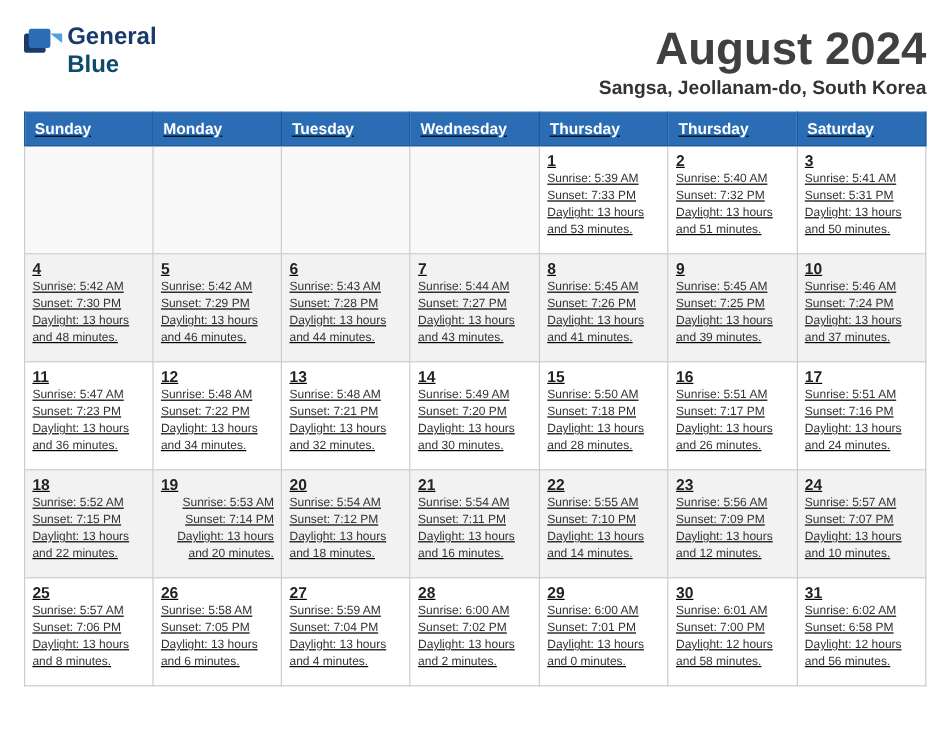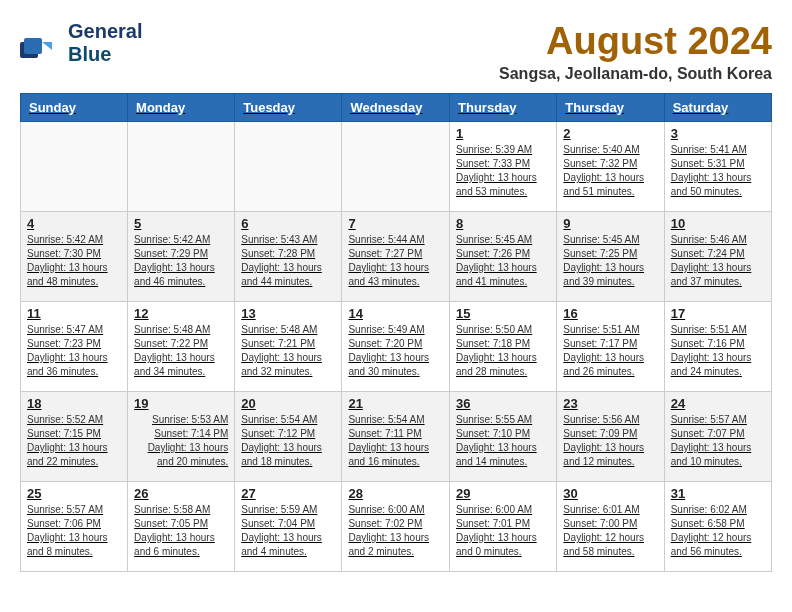--- a/index.html
+++ b/index.html
@@ -20,21 +20,21 @@
       display: flex;
       flex-direction: column;
       align-items: flex-start;
     }
     .title-section {
       text-align: right;
     }
     .month-year {
       font-size: 38px;
       font-weight: bold;
-      color: #a16207;
+      color: #404040;
     }
     .location {
       font-size: 16px;
       color: #333;
       margin-top: 2px;
       font-weight: bold;
     }
     .calendar {
       width: 100%;
       border-collapse: collapse;
@@ -76,21 +76,21 @@
     }
     .row-shade td {
       background: #f2f2f2;
     }
   </style>
 </head>
 <body>
 
 <div class="header">
   <div class="logo">
-    <div style="display:flex;align-items:flex-end;gap:16px;">
+    <div style="display:flex;align-items:flex-start;gap:4px;">
       <div style="width:32px;height:32px;">
         <svg viewBox="0 0 32 32" width="32" height="32">
           <rect x="0" y="8" width="18" height="16" rx="2" fill="#1a3a6b"></rect>
           <rect x="4" y="4" width="18" height="16" rx="2" fill="#2a6db5"></rect>
           <polygon points="22,8 32,8 32,16" fill="#4fa0e0"></polygon>
         </svg>
       </div>
       <div>
         <span style="color:#1a3a6b;font-weight:bold;font-size:20px;">General</span><br>
         <span style="color:#0c4a6e;font-weight:bold;font-size:20px;">Blue</span>
@@ -268,21 +268,21 @@
 and 18 minutes.</div>
         </td>
         <td>
           <div class="day-num">21</div>
           <div class="day-info" style="white-space: pre-line;">Sunrise: 5:54 AM
 Sunset: 7:11 PM
 Daylight: 13 hours
 and 16 minutes.</div>
         </td>
         <td>
-          <div class="day-num">36</div>
+          <div class="day-num">22</div>
           <div class="day-info" style="white-space: pre-line;">Sunrise: 5:55 AM
 Sunset: 7:10 PM
 Daylight: 13 hours
 and 14 minutes.</div>
         </td>
         <td>
           <div class="day-num">23</div>
           <div class="day-info" style="white-space: pre-line;">Sunrise: 5:56 AM
 Sunset: 7:09 PM
 Daylight: 13 hours

